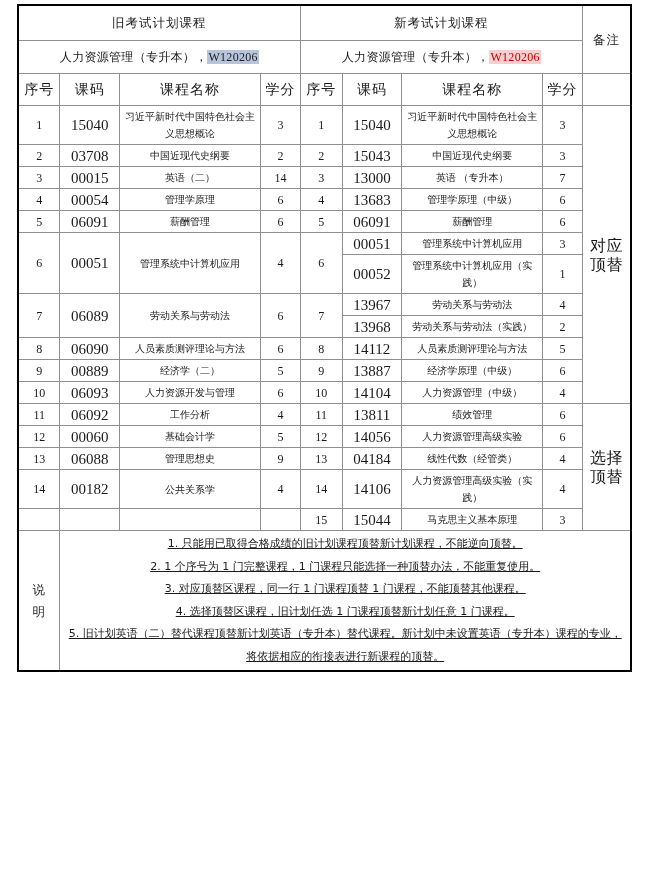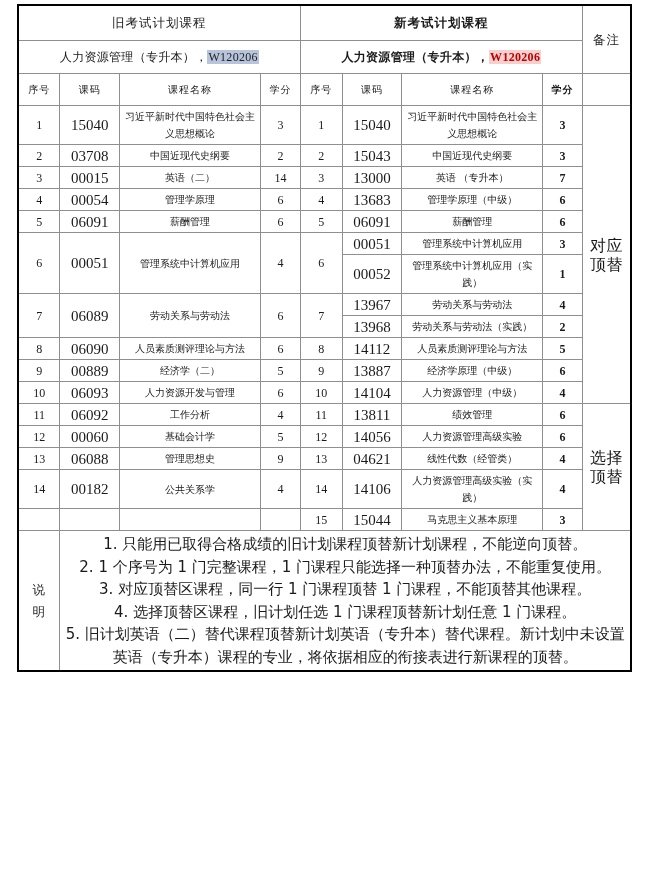--- a/index.html
+++ b/index.html
@@ -51,35 +51,35 @@
     word-break: break-all;
   }
   
   table.sheet {
     border: 2px solid #000;
   }
   td.ob-l { border-left: 2px solid #000; }
   td.ob-r { border-right: 2px solid #000; }
   td.ob-t { border-top: 2px solid #000; }
   td.ob-b { border-bottom: 2px solid #000; }
-  td.mid-r { border-right: 1.6px solid #444; font-weight: bold; }
+  td.mid-r { border-right: 1.6px solid #444; }
   td.sec-b { border-bottom: 2px solid #000; }
 
   td.hdr {
     font-size: 12.5px;
     letter-spacing: 1px;
     height: 30px;
   }
   td.planline {
     font-size: 12px;
     height: 28px;
     letter-spacing: 0.3px;
   }
   td.colhdr {
-    font-size: 10px;
+    font-size: 14px;
     height: 27px;
     letter-spacing: 1px;
   }
   td.name {
     text-align: left;
     padding-left: 7px;
     font-size: 10px;
     line-height: 17px;
   }
   td.num {
@@ -106,22 +106,23 @@
   td.noteslabel {
     font-size: 12.5px;
     line-height: 22px;
     letter-spacing: 1px;
     width: 48px;
   }
   td.notesbody {
     text-align: left;
     padding: 6px 8px 6px 10px;
     font-family: "DejaVu Sans", "Liberation Sans", sans-serif;
-    font-size: 15px;
+    font-size: 11px;
     line-height: 22.5px;
+    text-decoration: underline;
   }
   .note-line { display: block; white-space: normal; }
   
   col.c-seq { width: 38px; }
   col.c-code { width: 54px; }
   col.c-name { width: 128px; }
   col.c-cred { width: 36px; }
   col.c-rem { width: 44px; }
 </style>
 </head>
@@ -295,21 +296,21 @@
             <td class="code">14056</td>
             <td class="name">人力资源管理高级实验</td>
             <td class="num mid-r">6</td>
           </tr>
           <tr>
             <td class="num ob-l" rowspan="1">13</td>
             <td class="code" rowspan="1">06088</td>
             <td class="name" rowspan="1">管理思想史</td>
             <td class="num" rowspan="1">9</td>
             <td class="num" rowspan="1">13</td>
-            <td class="code">04621</td>
+            <td class="code">04184</td>
             <td class="name">线性代数（经管类）</td>
             <td class="num mid-r">4</td>
           </tr>
           <tr>
             <td class="num ob-l" rowspan="1">14</td>
             <td class="code" rowspan="1">00182</td>
             <td class="name" rowspan="1">公共关系学</td>
             <td class="num" rowspan="1">4</td>
             <td class="num" rowspan="1">14</td>
             <td class="code">14106</td>

